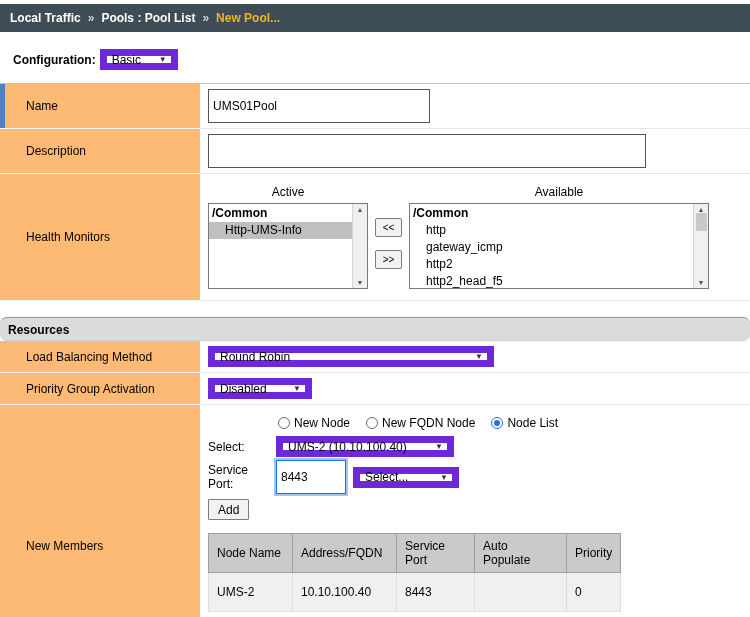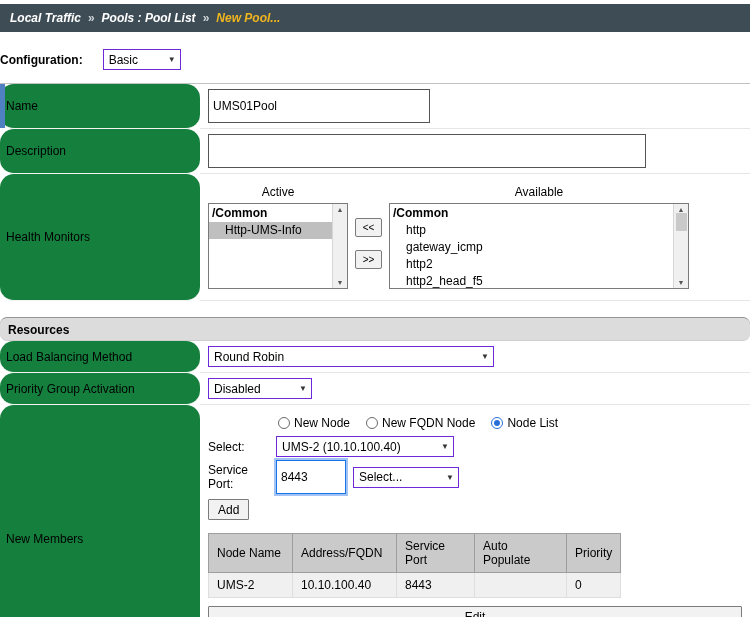--- a/index.html
+++ b/index.html
@@ -15,48 +15,47 @@
   .breadcrumb {
     margin-top:4px;
     height:28px;
     background:var(--breadcrumb-bg,#3e4d55);
     color:#fff;
     display:flex;
     align-items:center;
     padding:0 10px;
     font-weight:bold;
   }
-  .crumb { white-space:nowrap; cursor:pointer;font-style:italic; }
+  .crumb { white-space:nowrap; cursor:pointer; }
   .crumb-sep { color:#cdd4d8; margin:0 7px; font-weight:bold; }
   .crumb.active { color:var(--breadcrumb-active,#f0b51e); }
 
   
   .config-row {
-    display:flex; align-items:center; gap:20px;
-    padding:17px 8px 13px 0;
+    display:flex; align-items:center; gap:4px;
+    padding:17px 8px 13px 13px;
   }
   .config-label { font-weight:bold; }
 
   
   .select {
     display:inline-flex; align-items:center; justify-content:space-between;
-    background:#fff; border:1px solid #6d28d9; height:21px;
+    background:#fff; border:7px solid #6d28d9; height:21px;
     padding:0 4px 0 5px; cursor:pointer; vertical-align:middle;
   }
   .select-arrow { font-size:8px; color:#333; margin-left:6px; }
 
   
   .form { border-top:1px solid #c2c2c2; }
   .form-row { display:flex; }
   .row-label {
-    width:200px; background:#15803d; position:relative;
+    width:200px; background:#fdba74; position:relative;
     display:flex; align-items:center;
-    padding:6px 6px 6px 6px;
+    padding:6px 6px 6px 26px;
     border-bottom:1px solid #f4f4f4;
-    border-radius:14px;
   }
   .row-label.required::before {
     content:""; position:absolute; left:0; top:0; bottom:0; width:5px;
     background:var(--required-marker,#4e80c2);
   }
   .row-content {
     flex:1; background:#fff; padding:5px 8px;
     border-bottom:1px solid #e6e6e6;
     display:flex; flex-direction:column; justify-content:center;
   }
@@ -125,21 +124,21 @@
     font-family:inherit; font-size:12px; height:21px; padding:0 9px; cursor:pointer;
   }
   .nm-add { margin:5px 0 0 0; }
 
   .members-table { border-collapse:collapse; margin:13px 0 0 0; }
   .members-table th {
     background:#cacaca; border:1px solid #9e9e9e; font-weight:normal;
     text-align:left; padding:5px 8px;
   }
   .members-table td {
-    background:#f0f0f0; border:1px solid #dedede; padding:5px 8px;
+    background:#f0f0f0; border:1px solid #dedede; padding:12px 8px;
   }
   .btn-row { display:flex; gap:16px; margin-top:8px;flex-direction:column; }
 </style>
 </head>
 <body>
 
 <div class="breadcrumb">
   <span class="crumb">Local Traffic</span>
   <span class="crumb-sep">»</span>
   <span class="crumb">Pools : Pool List</span>
@@ -175,21 +174,21 @@
     </div>
   </div>
 
   <div class="form-row">
     <div class="row-label">
       <span>Health Monitors</span>
     </div>
     <div class="row-content">
       <div class="hm">
 
-        <div class="hm-col" style="width:140px">
+        <div class="hm-col" style="width:160px">
           <div class="hm-head">Active</div>
           <div class="listbox">
             <div class="lb-items">
               <div class="lb-group">/Common</div>
               <div class="lb-item selected">Http-UMS-Info</div>
             </div>
             <div class="lb-scroll">
               <span>▲</span>
               <span>▼</span>
             </div>

